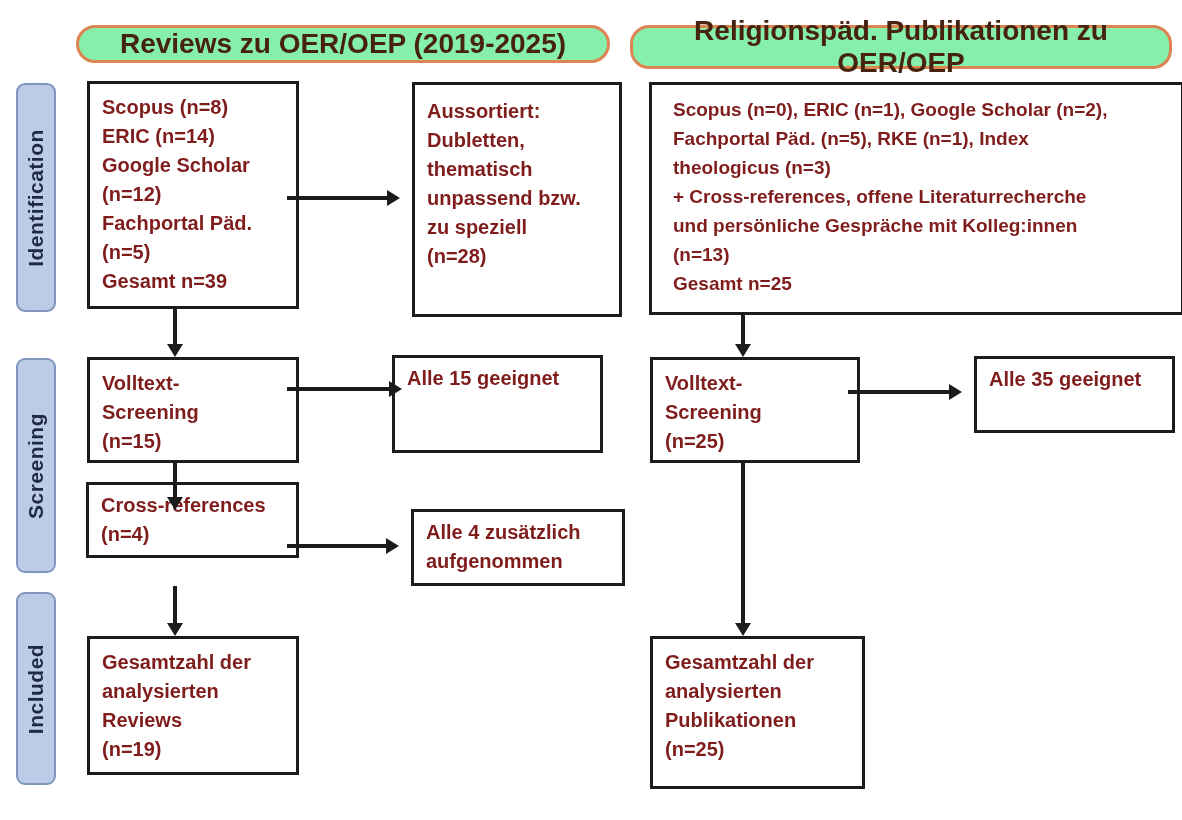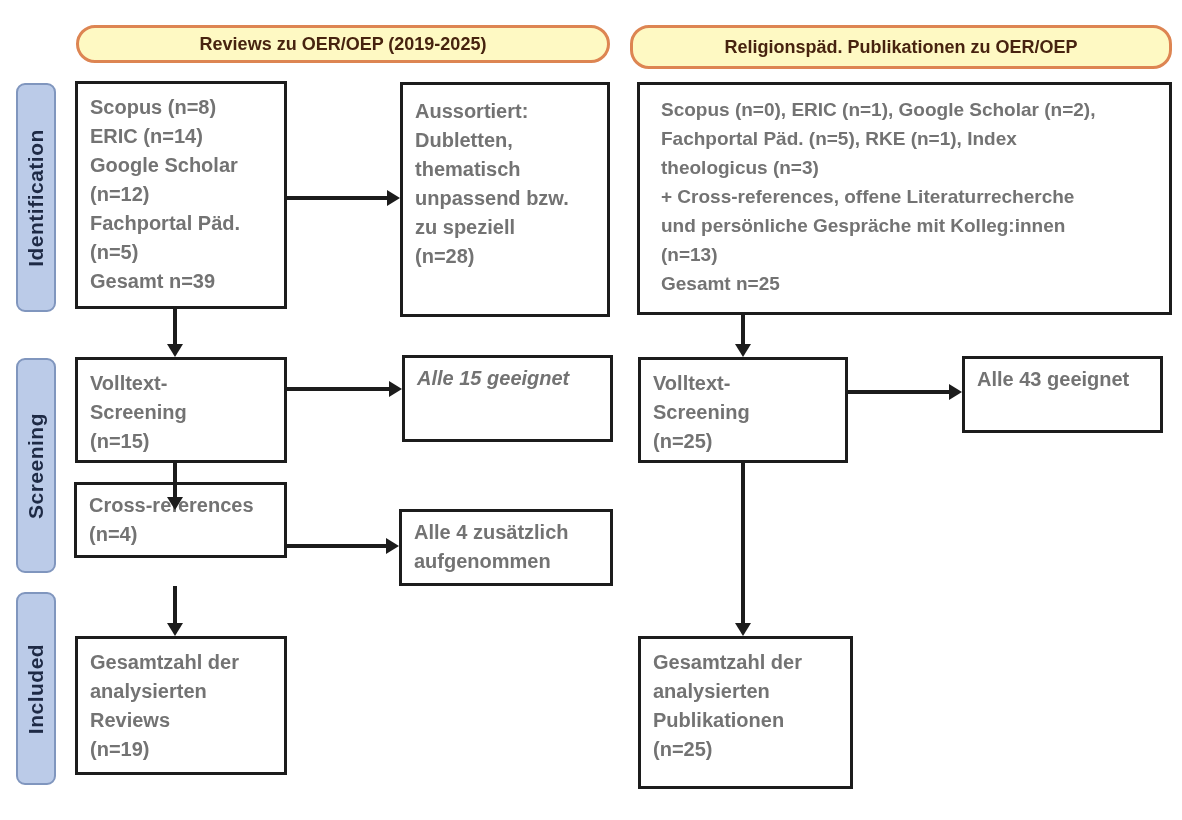--- a/index.html
+++ b/index.html
@@ -2,38 +2,38 @@
 <html><head>
 <meta charset="utf-8">
 <style>
   html,body{margin:0;padding:0;background:#ffffff;}
   .canvas{
     position:relative;width:1182px;height:820px;background:#ffffff;
     font-family:"Liberation Sans",sans-serif;overflow:hidden;
   }
   .col-header{
     position:absolute;box-sizing:border-box;
-    background:#fef9c3;border:3px solid #DD8552;border-radius:19px;
-    color:#47230F;font-weight:bold;font-size:18px;
+    background:#86efac;border:3px solid #DD8552;border-radius:19px;
+    color:#47230F;font-weight:bold;font-size:28px;
     display:flex;align-items:center;justify-content:center;text-align:center;
   }
   .stage{
     position:absolute;box-sizing:border-box;
     background:#BBCBE8;border:2px solid #8096BE;border-radius:9px;
     display:flex;align-items:center;justify-content:center;
   }
   .stage span{
     transform:rotate(-90deg);white-space:nowrap;
     color:#1E2A45;font-weight:bold;font-size:21px;letter-spacing:0.5px;
   }
   .fbox{
     position:absolute;box-sizing:border-box;
     background:#ffffff;border:3px solid #1C1C1C;
-    color:#737373;font-weight:bold;font-size:20px;line-height:29px;
-    padding:9px 12px;white-space:pre-line;
+    color:#7f1d1d;font-weight:bold;font-size:20px;line-height:29px;
+    padding:9px 12px;white-space:pre-line;margin-left:12px;
   }
   .fbox.small-pad{padding:6px 12px;}
   .fbox.wide{font-size:19px;padding:10px 21px;}
   .aline-h{position:absolute;height:4px;background:#1C1C1C;}
   .aline-v{position:absolute;width:4px;background:#1C1C1C;}
   .ahead-right{
     position:absolute;width:0;height:0;
     border-top:8px solid transparent;border-bottom:8px solid transparent;
     border-left:13px solid #1C1C1C;
   }
@@ -70,41 +70,41 @@
 Gesamt n=39</div>
   <div class="fbox" style="left:400px;top:82px;width:210px;height:235px;padding-top:12px;">Aussortiert:
 Dubletten,
 thematisch
 unpassend bzw.
 zu speziell
 (n=28)</div>
   <div class="fbox" style="left:75px;top:357px;width:212px;height:106px;">Volltext-
 Screening
 (n=15)</div>
-  <div class="fbox small-pad" style="left:402px;top:355px;width:211px;height:87px;font-style:italic;">Alle 15 geeignet</div>
+  <div class="fbox small-pad" style="left:380px;top:355px;width:211px;height:98px;">Alle 15 geeignet</div>
   <div class="fbox small-pad" style="left:74px;top:482px;width:213px;height:76px;">Cross-references
 (n=4)</div>
   <div class="fbox small-pad" style="left:399px;top:509px;width:214px;height:77px;">Alle 4 zusätzlich
 aufgenommen</div>
   <div class="fbox" style="left:75px;top:636px;width:212px;height:139px;">Gesamtzahl der
 analysierten
 Reviews
 (n=19)</div>
 
   <div class="fbox wide" style="left:637px;top:82px;width:535px;height:233px;">Scopus (n=0), ERIC (n=1), Google Scholar (n=2),
 Fachportal Päd. (n=5), RKE (n=1), Index
 theologicus (n=3)
 + Cross-references, offene Literaturrecherche
 und persönliche Gespräche mit Kolleg:innen
 (n=13)
 Gesamt n=25</div>
   <div class="fbox" style="left:638px;top:357px;width:210px;height:106px;">Volltext-
 Screening
 (n=25)</div>
-  <div class="fbox small-pad" style="left:962px;top:356px;width:201px;height:77px;">Alle 43 geeignet</div>
+  <div class="fbox small-pad" style="left:962px;top:356px;width:201px;height:77px;">Alle 35 geeignet</div>
   <div class="fbox" style="left:638px;top:636px;width:215px;height:153px;">Gesamtzahl der
 analysierten
 Publikationen
 (n=25)</div>
 
   <div>
     <div class="aline-h" style="left:287px;top:196px;width:100px;"></div>
     <div class="ahead-right" style="left:387px;top:190px;"></div>
   </div>
   <div>

